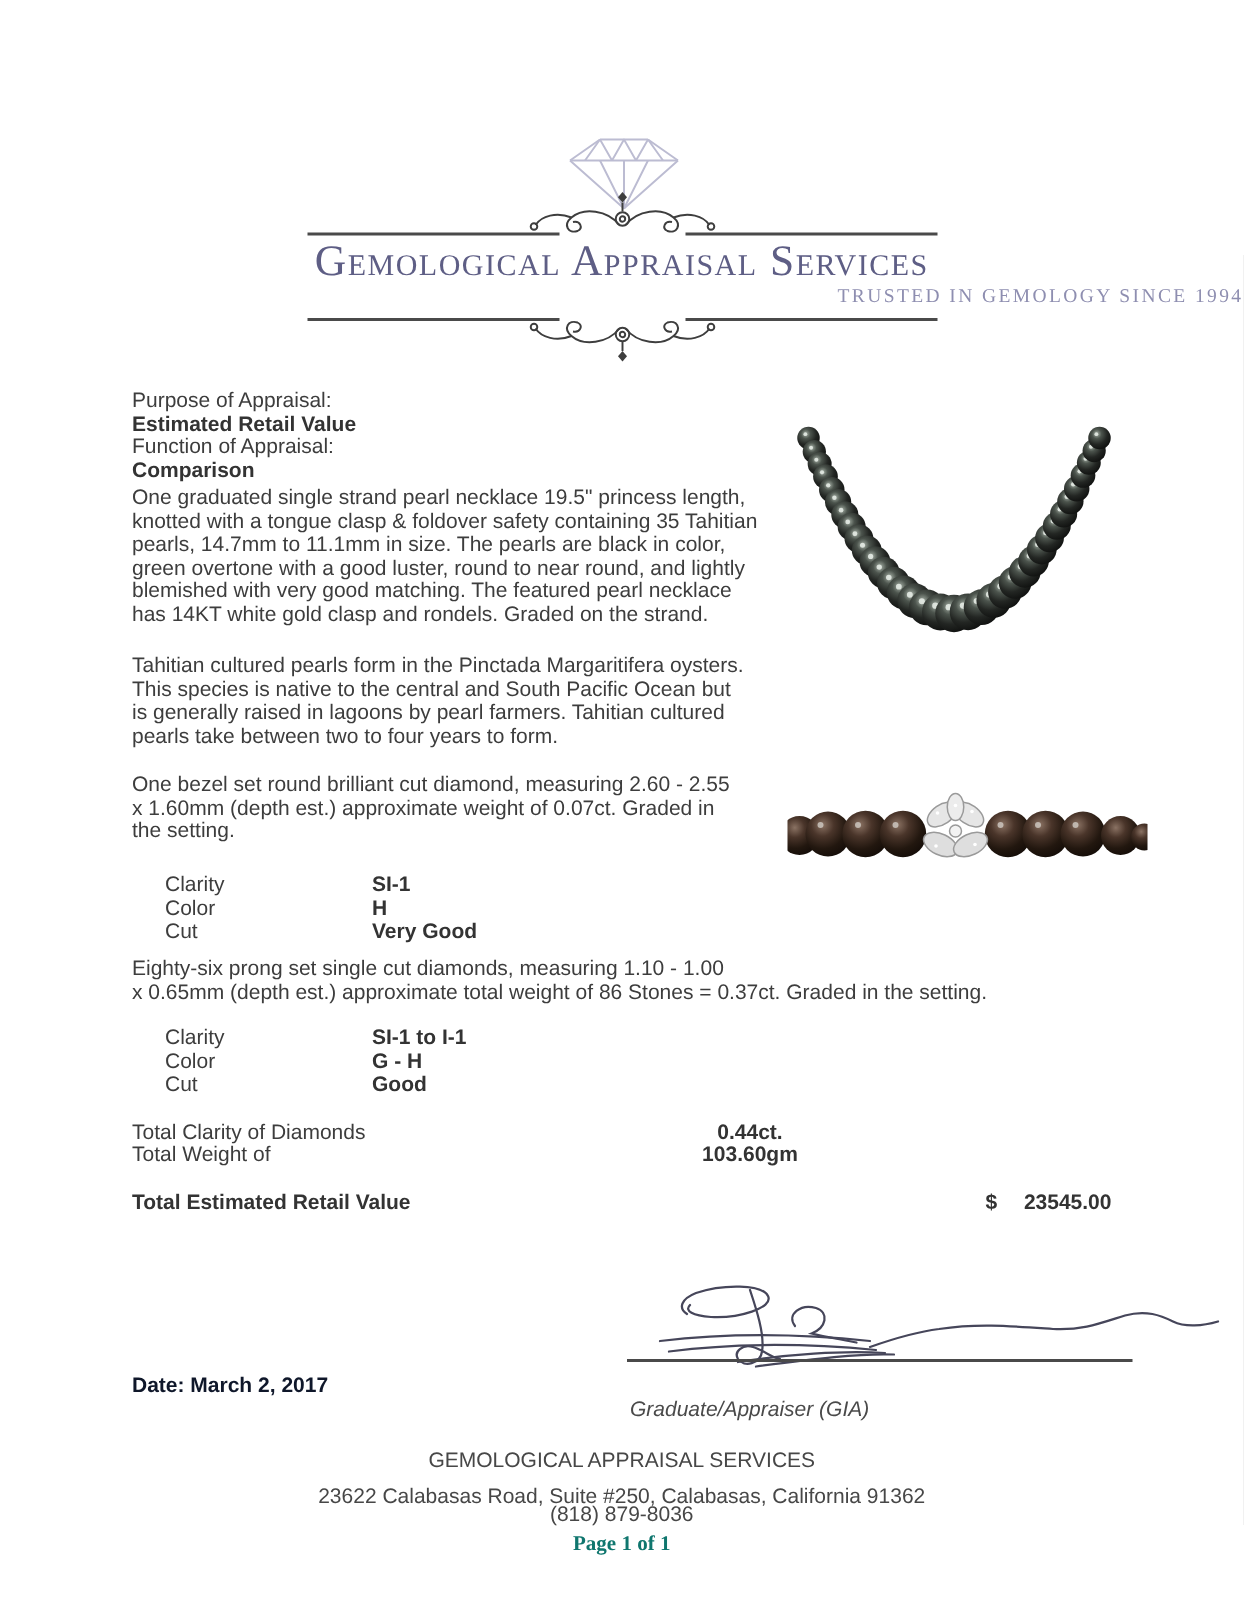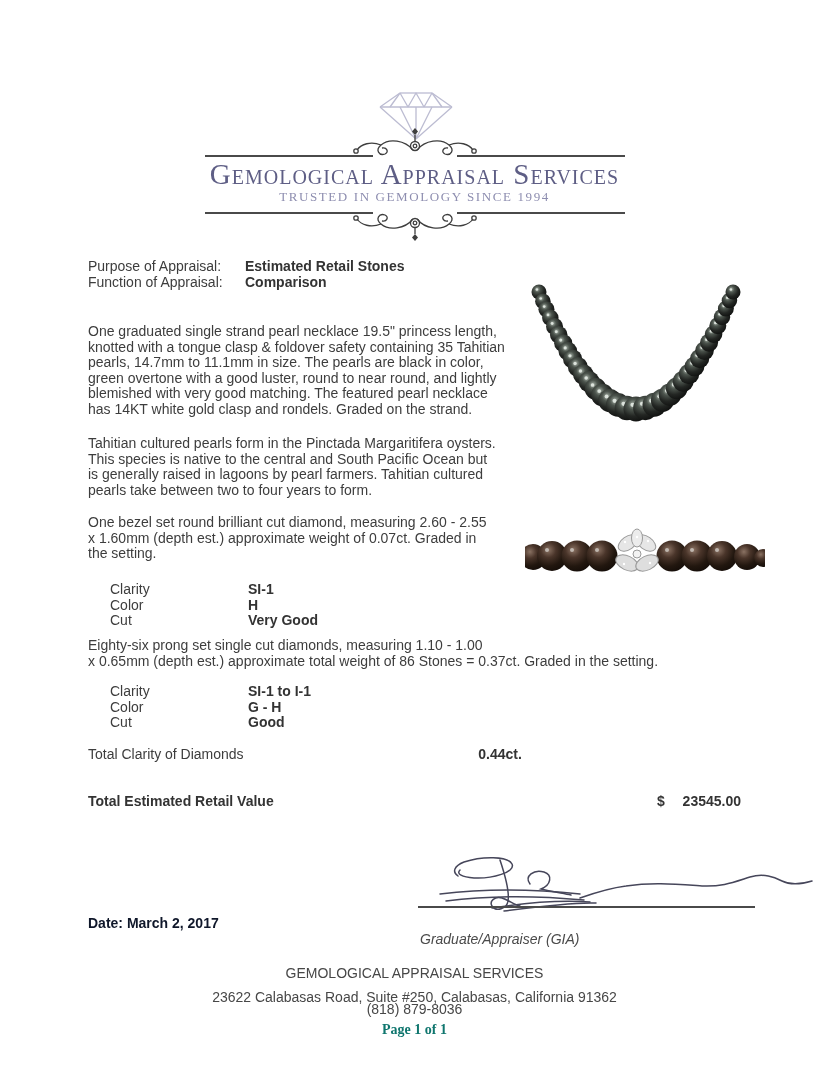--- a/index.html
+++ b/index.html
@@ -10,27 +10,27 @@
   }
   .abs{position:absolute;}
   
   .rule{position:absolute; height:2px; background:#4a4a4a;}
   .brand-title{
     position:absolute; left:0; top:158px; width:829px; text-align:center;
     font-family:"Liberation Serif", serif; font-variant:small-caps;
     font-size:29px; letter-spacing:1px; color:#5e5e85; font-weight:500;
   }
   .brand-tagline{
-    position:absolute; left:0; top:189px; width:829px; text-align:center;
+    position:absolute; left:0; top:189px; width:829px; text-align:right;
     font-family:"Liberation Serif", serif; font-size:13px; letter-spacing:1.6px;
     color:#8e8eb0;
   }
   
   .para{position:absolute; left:88px; white-space:pre-line; line-height:15.6px; width:660px;}
-  .kv-row{display:flex; line-height:15.6px;}
+  .kv-row{display:flex; line-height:15.6px;flex-direction:column;}
   .kv-row .k{width:157px;}
   .kv-row .v{font-weight:bold; color:#333;}
   .grade-table{position:absolute; left:110px; line-height:15.6px;}
   .grade-row{display:flex;}
   .grade-row .k{width:100px;}
   .grade-row .v{font-weight:bold; color:#333;margin-left:38px;}
   .weight-row{position:absolute; left:88px; width:560px; line-height:15.5px;}
   .weight-row .val{position:absolute; left:332px; top:0; width:160px; text-align:center; font-weight:bold; color:#333;}
   .retail-label{position:absolute; left:88px; top:793px; font-weight:bold; color:#333;text-align:right;}
   .retail-money{position:absolute; left:657px; top:793px; width:84px; display:flex; justify-content:space-between; font-weight:bold; color:#333;}
@@ -93,21 +93,21 @@
       <circle cx="0" cy="6" r="4.5"></circle>
         <circle cx="0" cy="6" r="1.8"></circle>
       <path d="M0,11 L0,17"></path>
     </g>
     <path d="M0,17 l3,3.5 l-3,3.5 l-3,-3.5 z" fill="#3e3e3e"></path>
   </svg>
 
   <div class="abs" style="left:88px; top:259px;">
     <div class="kv-row">
       <span class="k">Purpose of Appraisal:</span>
-      <span class="v">Estimated Retail Stones</span>
+      <span class="v">Estimated Retail Value</span>
     </div>
     <div class="kv-row">
       <span class="k">Function of Appraisal:</span>
       <span class="v">Comparison</span>
     </div>
   </div>
 
   <div class="para" style="top:324px;">One graduated single strand pearl necklace 19.5" princess length,
 knotted with a tongue clasp &amp; foldover safety containing 35 Tahitian
 pearls, 14.7mm to 11.1mm in size. The pearls are black in color,
@@ -298,20 +298,24 @@
     <div class="grade-row">
       <span class="k">Cut</span>
       <span class="v">Good</span>
     </div>
   </div>
 
   <div class="weight-row" style="top:747px;">
     <span>Total Clarity of Diamonds</span>
     <span class="val">0.44ct.</span>
   </div>
+  <div class="weight-row" style="top:762px;">
+    <span>Total Weight of</span>
+    <span class="val">103.60gm</span>
+  </div>
 
   <div class="retail-label">Total Estimated Retail Value</div>
   <div class="retail-money">
     <span>$</span>
     <span>23545.00</span>
   </div>
 
   <svg class="abs" style="left:412px; top:848px;" width="417" height="64" viewBox="0 0 417 64">
     <g stroke="#46465a" stroke-width="1.5" fill="none" stroke-linecap="round">
       <path d="M46,28 C40,24 42,18 52,14 C70,8 96,8 100,16 C104,24 80,31 62,30 C50,29 44,26 48,22"></path>

